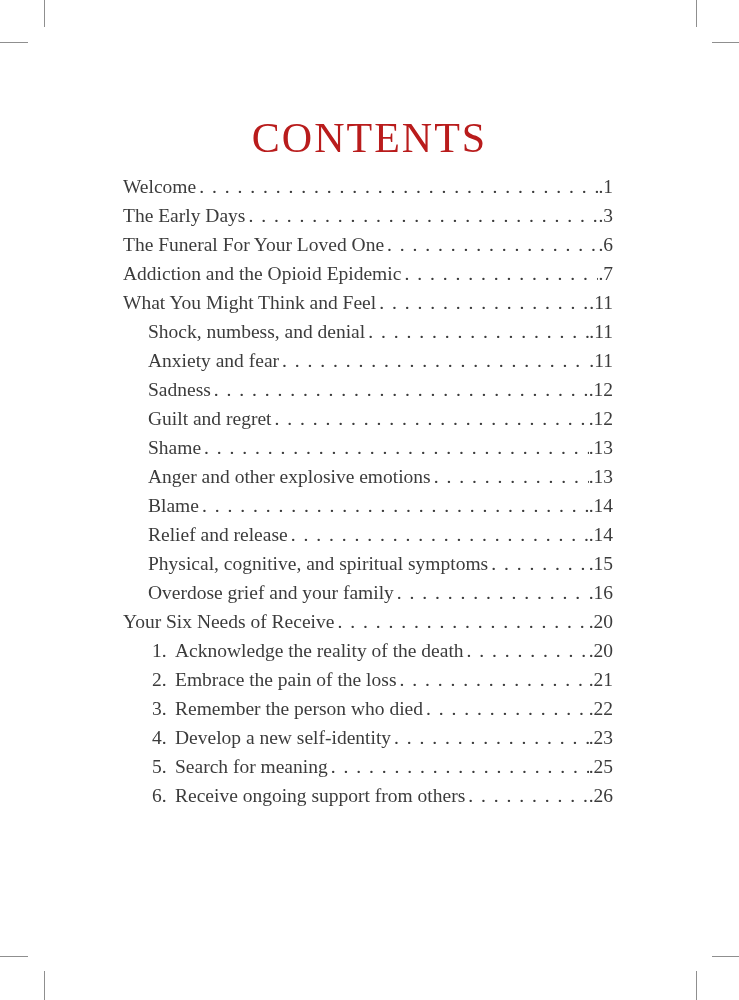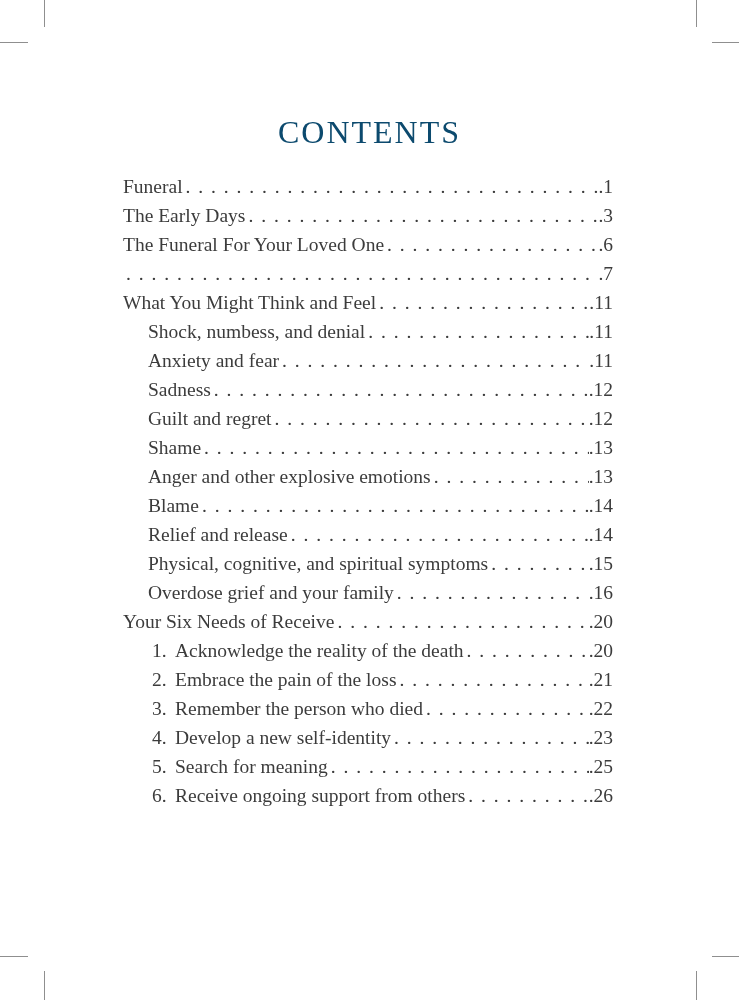--- a/index.html
+++ b/index.html
@@ -28,23 +28,23 @@
   .bl-v { left: 44px;  top: 971px;  height: 29px; }
   .br-h { left: 712px; top: 956px;  width: 27px; }
   .br-v { left: 696px; top: 971px;  height: 29px; }
 
   .title {
     position: absolute;
     top: 114px;
     left: 0;
     width: 100%;
     text-align: center;
-    font-size: 32px;
+    font-size: 42px;
     letter-spacing: 2px;
-    color: #0c4a6e;
+    color: #b91c1c;
   }
 
   .toc {
     position: absolute;
     left: 123px;
     top: 172px;
     width: 490px;
     font-size: 19.5px;
   }
   .toc-row {
@@ -83,38 +83,39 @@
   <div class="crop h bl-h"></div>
   <div class="crop v bl-v"></div>
   <div class="crop h br-h"></div>
   <div class="crop v br-v"></div>
 
   <div class="title">CONTENTS</div>
 
   <div class="toc">
 
     <div class="toc-row">
-      <span class="lbl">Funeral</span>
+      <span class="lbl">Welcome</span>
       <span class="dots"></span>
       <span class="pg">1</span>
     </div>
 
     <div class="toc-row">
       <span class="lbl">The Early Days</span>
       <span class="dots"></span>
       <span class="pg">3</span>
     </div>
 
     <div class="toc-row">
       <span class="lbl">The Funeral For Your Loved One</span>
       <span class="dots"></span>
       <span class="pg">6</span>
     </div>
 
     <div class="toc-row">
+      <span class="lbl">Addiction and the Opioid Epidemic</span>
       <span class="dots"></span>
       <span class="pg">7</span>
     </div>
 
 
     <div class="toc-row">
       <span class="lbl">What You Might Think and Feel</span>
       <span class="dots"></span>
       <span class="pg">11</span>
     </div>

